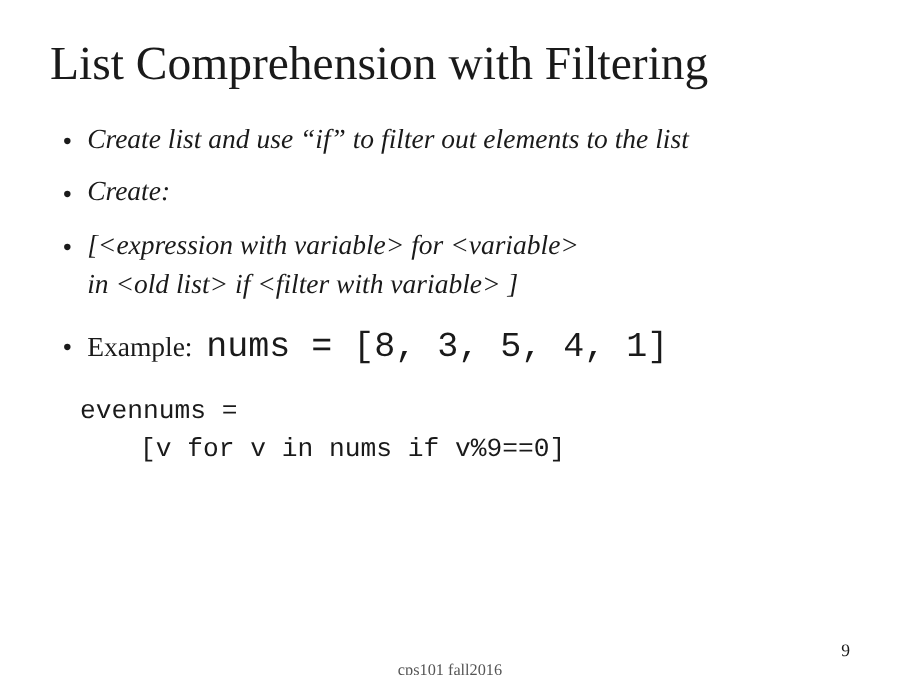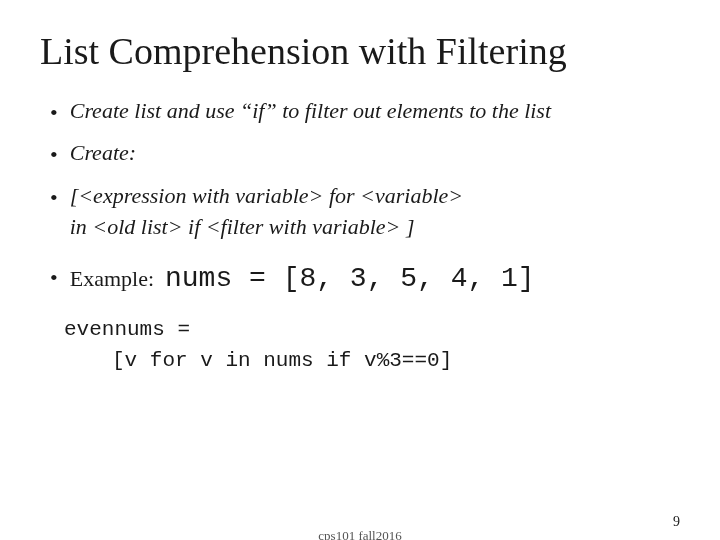--- a/index.html
+++ b/index.html
@@ -174,21 +174,21 @@
 
       <div class="example-bullet">
         <span class="bullet-dot">•</span>
         <span class="example-text">
           Example:&nbsp;&nbsp;<span class="mono">nums = [8, 3, 5, 4, 1]</span>
         </span>
       </div>
 
       <div class="code-block">
         <span class="code-line">evennums =</span>
-        <span class="code-indent">[v for v in nums if v%3==0]</span>
+        <span class="code-indent">[v for v in nums if v%9==0]</span>
       </div>
 
     </div>
 
   </div>
 
   <div class="footer">
     <span class="footer-text">cps101 fall2016</span>
     <span class="footer-page">9</span>
   </div>

